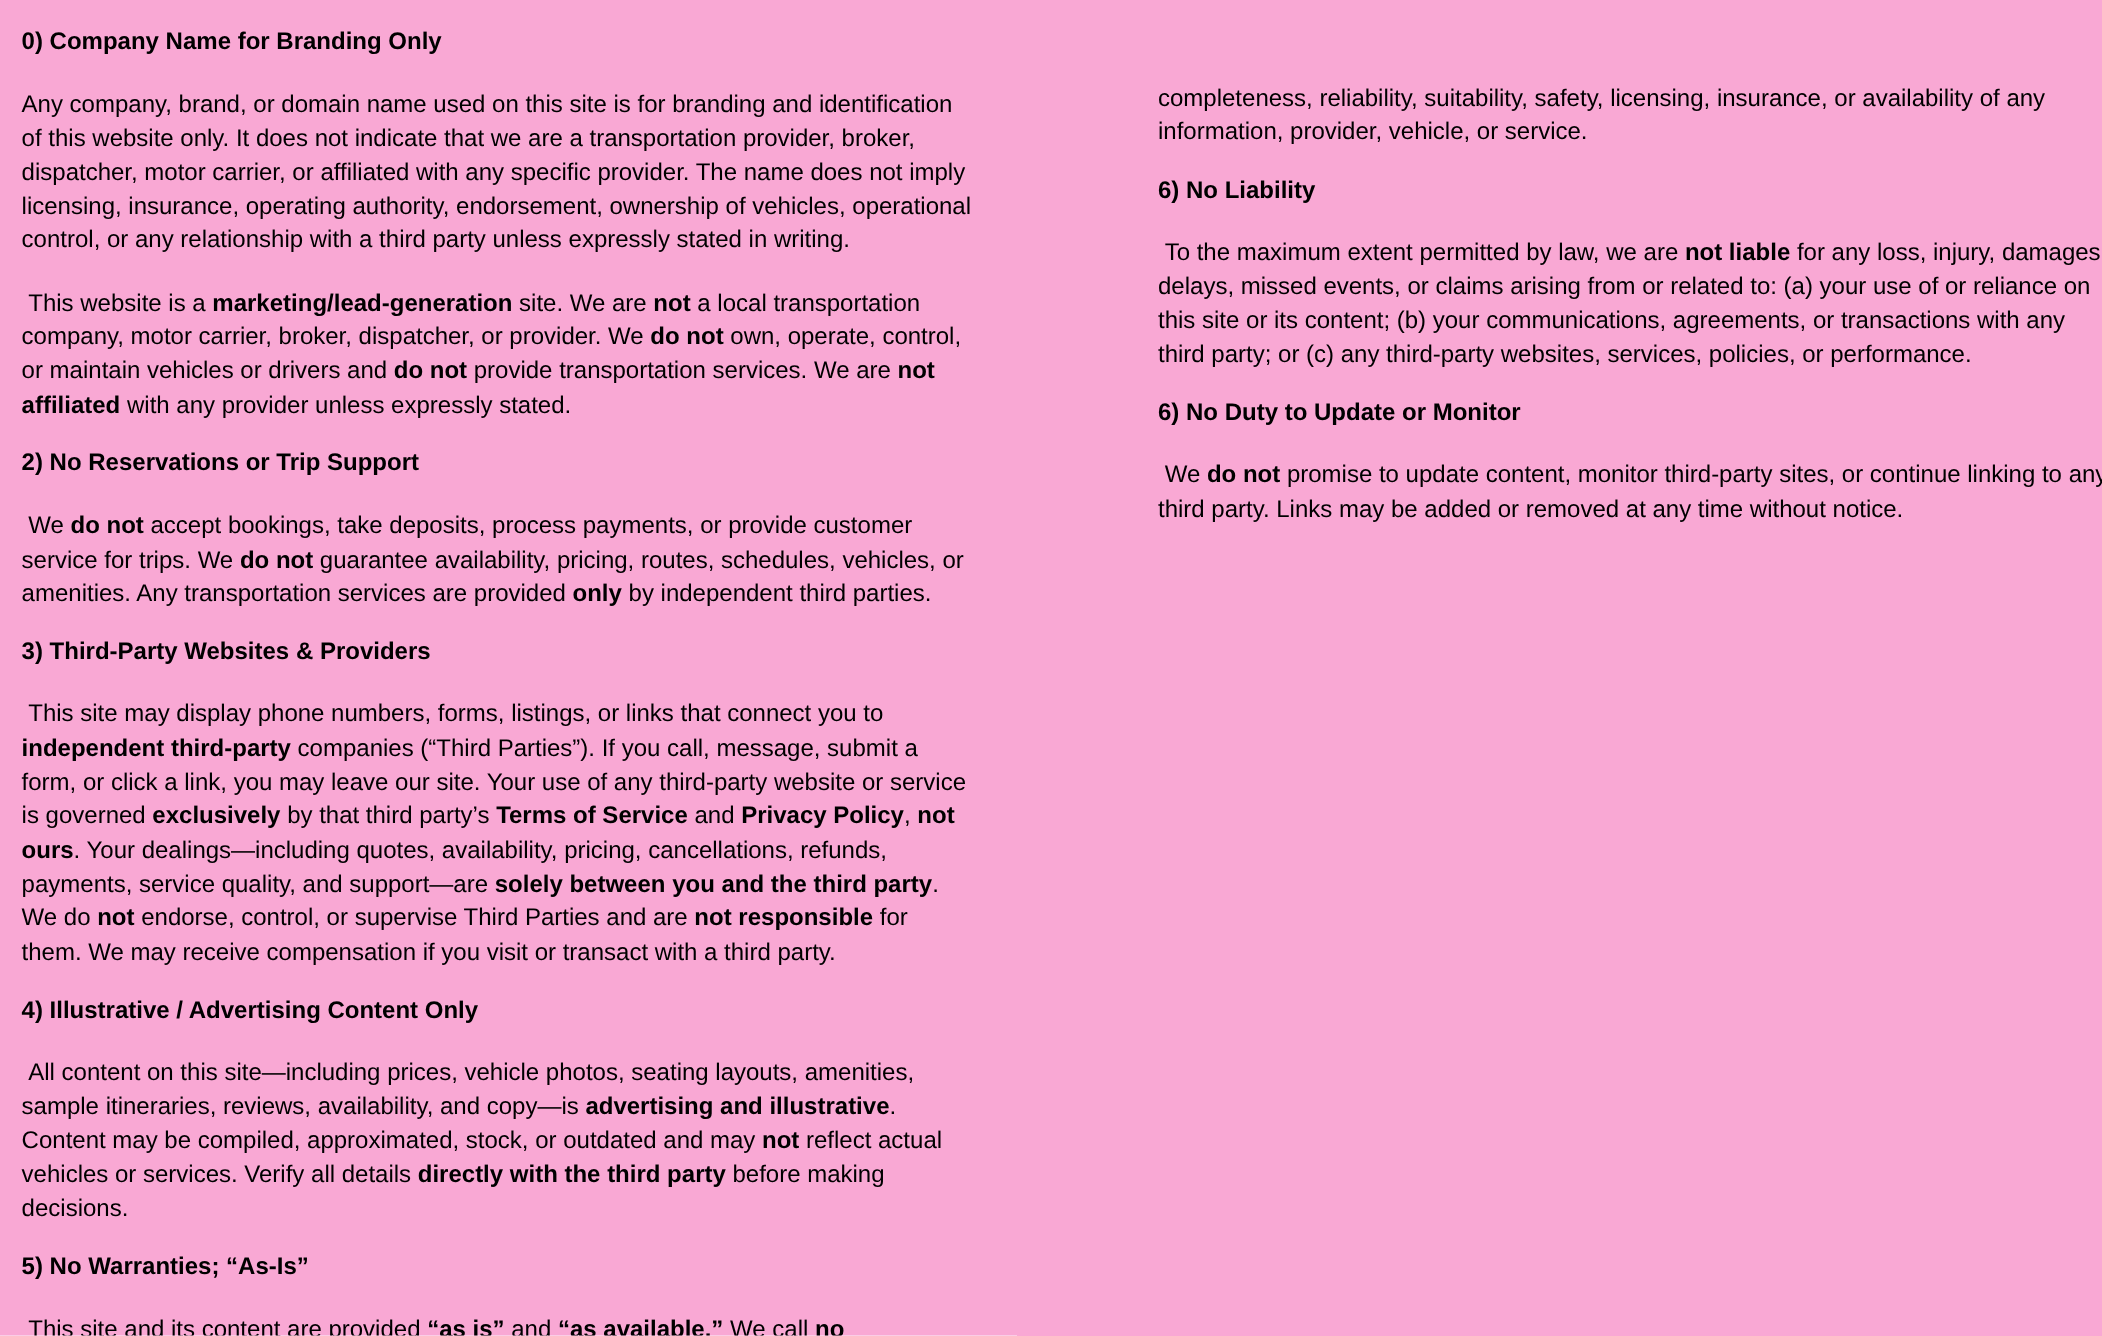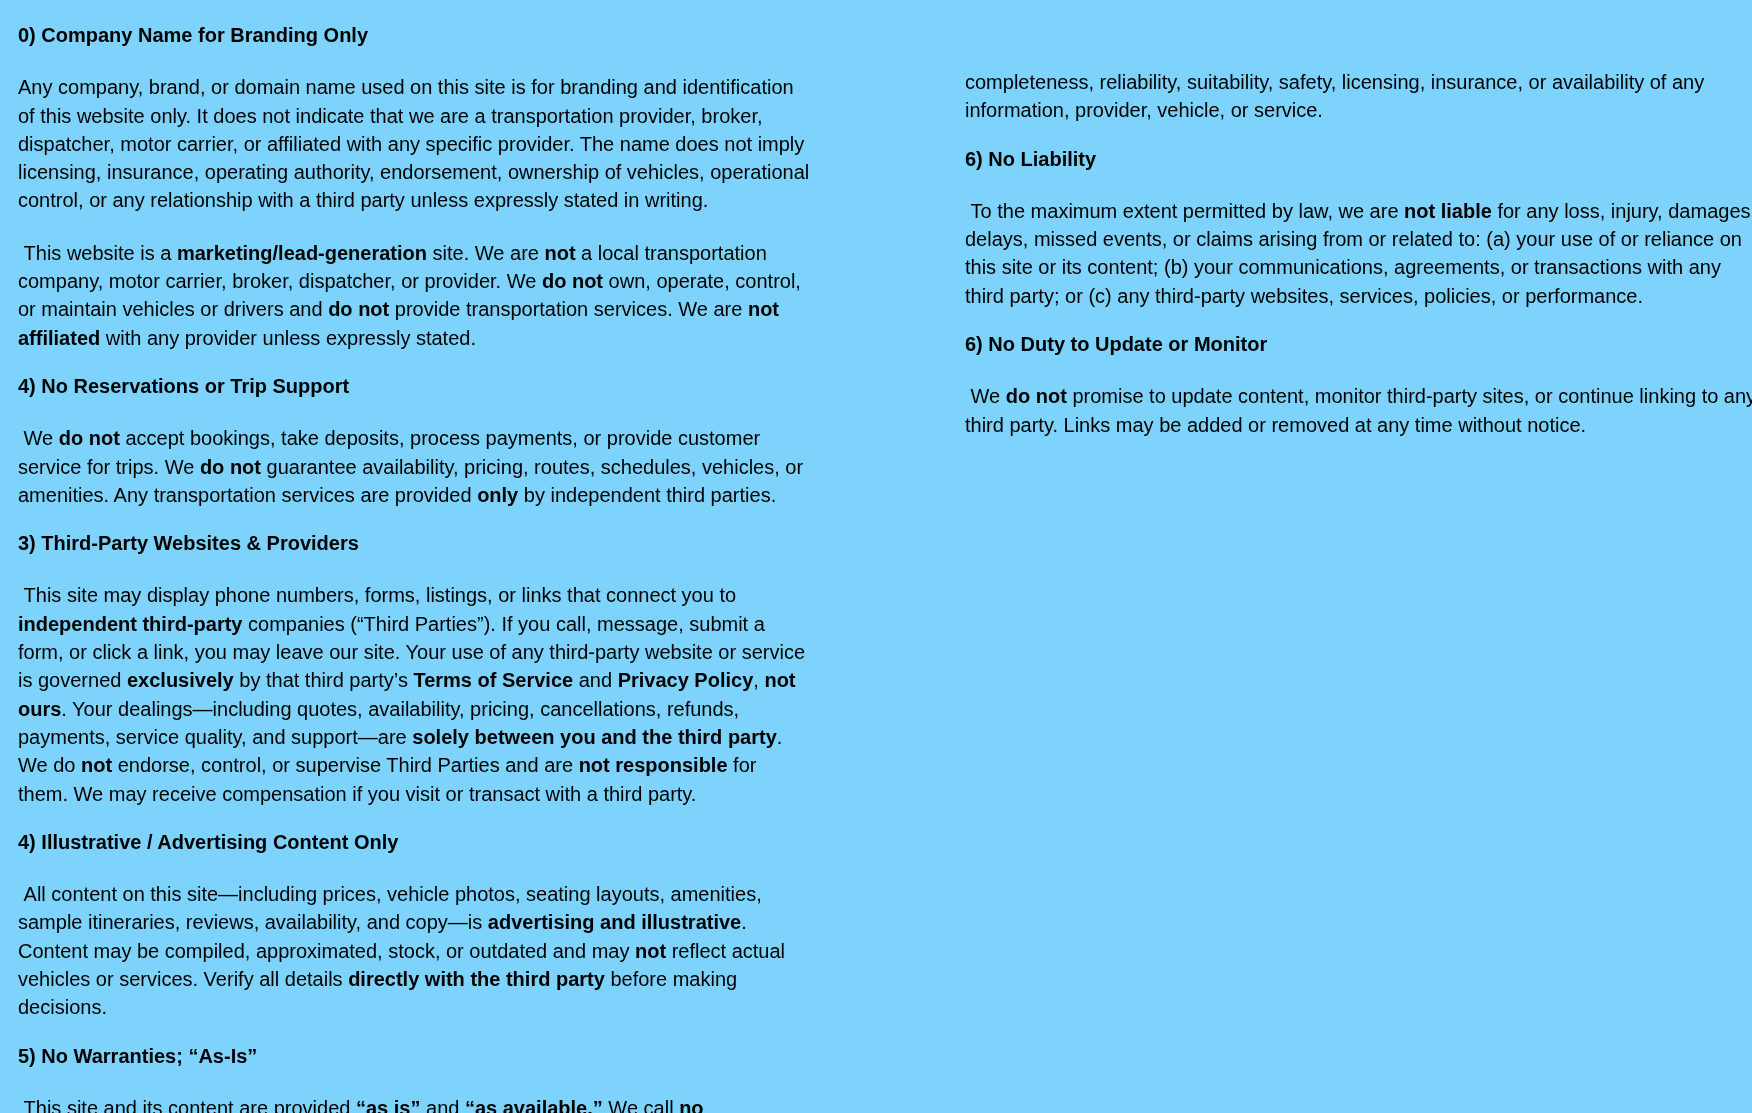--- a/index.html
+++ b/index.html
@@ -10,21 +10,21 @@
     overflow: hidden;
   }
   body {
     background: #ffffff;
     font-family: "Liberation Sans", sans-serif;
   }
   .doc {
     position: relative;
     width: 1752px;
     height: 1113px;
-    background: #7dd3fc;
+    background: #f9a8d4;
     color: #000000;
     font-size: 20px;
     line-height: 28.3px;
   }
   .col {
     position: absolute;
     width: 793px;
   }
   #col-0 { left: 18px;  top: 21px; }
   #col-1 { left: 965px; top: 44px; }
@@ -46,21 +46,21 @@
 <div class="doc">
   <div class="col" id="col-0">
       <div class="section">
         <div class="heading">0) Company Name for Branding Only</div>
         <div class="body"><span class="run">Any company, brand, or domain name used on this site is for branding and identification of this website only. It does not indicate that we are a transportation provider, broker, dispatcher, motor carrier, or affiliated with any specific provider. The name does not imply licensing, insurance, operating authority, endorsement, ownership of vehicles, operational control, or any relationship with a third party unless expressly stated in writing.</span></div>
       </div>
       <div class="section">
         <div class="body"><span class="run"> This website is a </span><span class="run bold">marketing/lead-generation</span><span class="run"> site. We are </span><span class="run bold">not</span><span class="run"> a local transportation company, motor carrier, broker, dispatcher, or provider. We </span><span class="run bold">do not</span><span class="run"> own, operate, control, or maintain vehicles or drivers and </span><span class="run bold">do not</span><span class="run"> provide transportation services. We are </span><span class="run bold">not affiliated</span><span class="run"> with any provider unless expressly stated.</span></div>
       </div>
       <div class="section">
-        <div class="heading">4) No Reservations or Trip Support</div>
+        <div class="heading">2) No Reservations or Trip Support</div>
         <div class="body"><span class="run"> We </span><span class="run bold">do not</span><span class="run"> accept bookings, take deposits, process payments, or provide customer service for trips. We </span><span class="run bold">do not</span><span class="run"> guarantee availability, pricing, routes, schedules, vehicles, or amenities. Any transportation services are provided </span><span class="run bold">only</span><span class="run"> by independent third parties.</span></div>
       </div>
       <div class="section">
         <div class="heading">3) Third-Party Websites &amp; Providers</div>
         <div class="body"><span class="run"> This site may display phone numbers, forms, listings, or links that connect you to </span><span class="run bold">independent third-party</span><span class="run"> companies (“Third Parties”). If you call, message, submit a form, or click a link, you may leave our site. Your use of any third-party website or service is governed </span><span class="run bold">exclusively</span><span class="run"> by that third party’s </span><span class="run bold">Terms of Service</span><span class="run"> and </span><span class="run bold">Privacy Policy</span><span class="run">, </span><span class="run bold">not ours</span><span class="run">. Your dealings—including quotes, availability, pricing, cancellations, refunds, payments, service quality, and support—are </span><span class="run bold">solely between you and the third party</span><span class="run">. We do </span><span class="run bold">not</span><span class="run"> endorse, control, or supervise Third Parties and are </span><span class="run bold">not responsible</span><span class="run"> for them. We may receive compensation if you visit or transact with a third party.</span></div>
       </div>
       <div class="section">
         <div class="heading">4) Illustrative / Advertising Content Only</div>
         <div class="body"><span class="run"> All content on this site—including prices, vehicle photos, seating layouts, amenities, sample itineraries, reviews, availability, and copy—is </span><span class="run bold">advertising and illustrative</span><span class="run">. Content may be compiled, approximated, stock, or outdated and may </span><span class="run bold">not</span><span class="run"> reflect actual vehicles or services. Verify all details </span><span class="run bold">directly with the third party</span><span class="run"> before making decisions.</span></div>
       </div>

